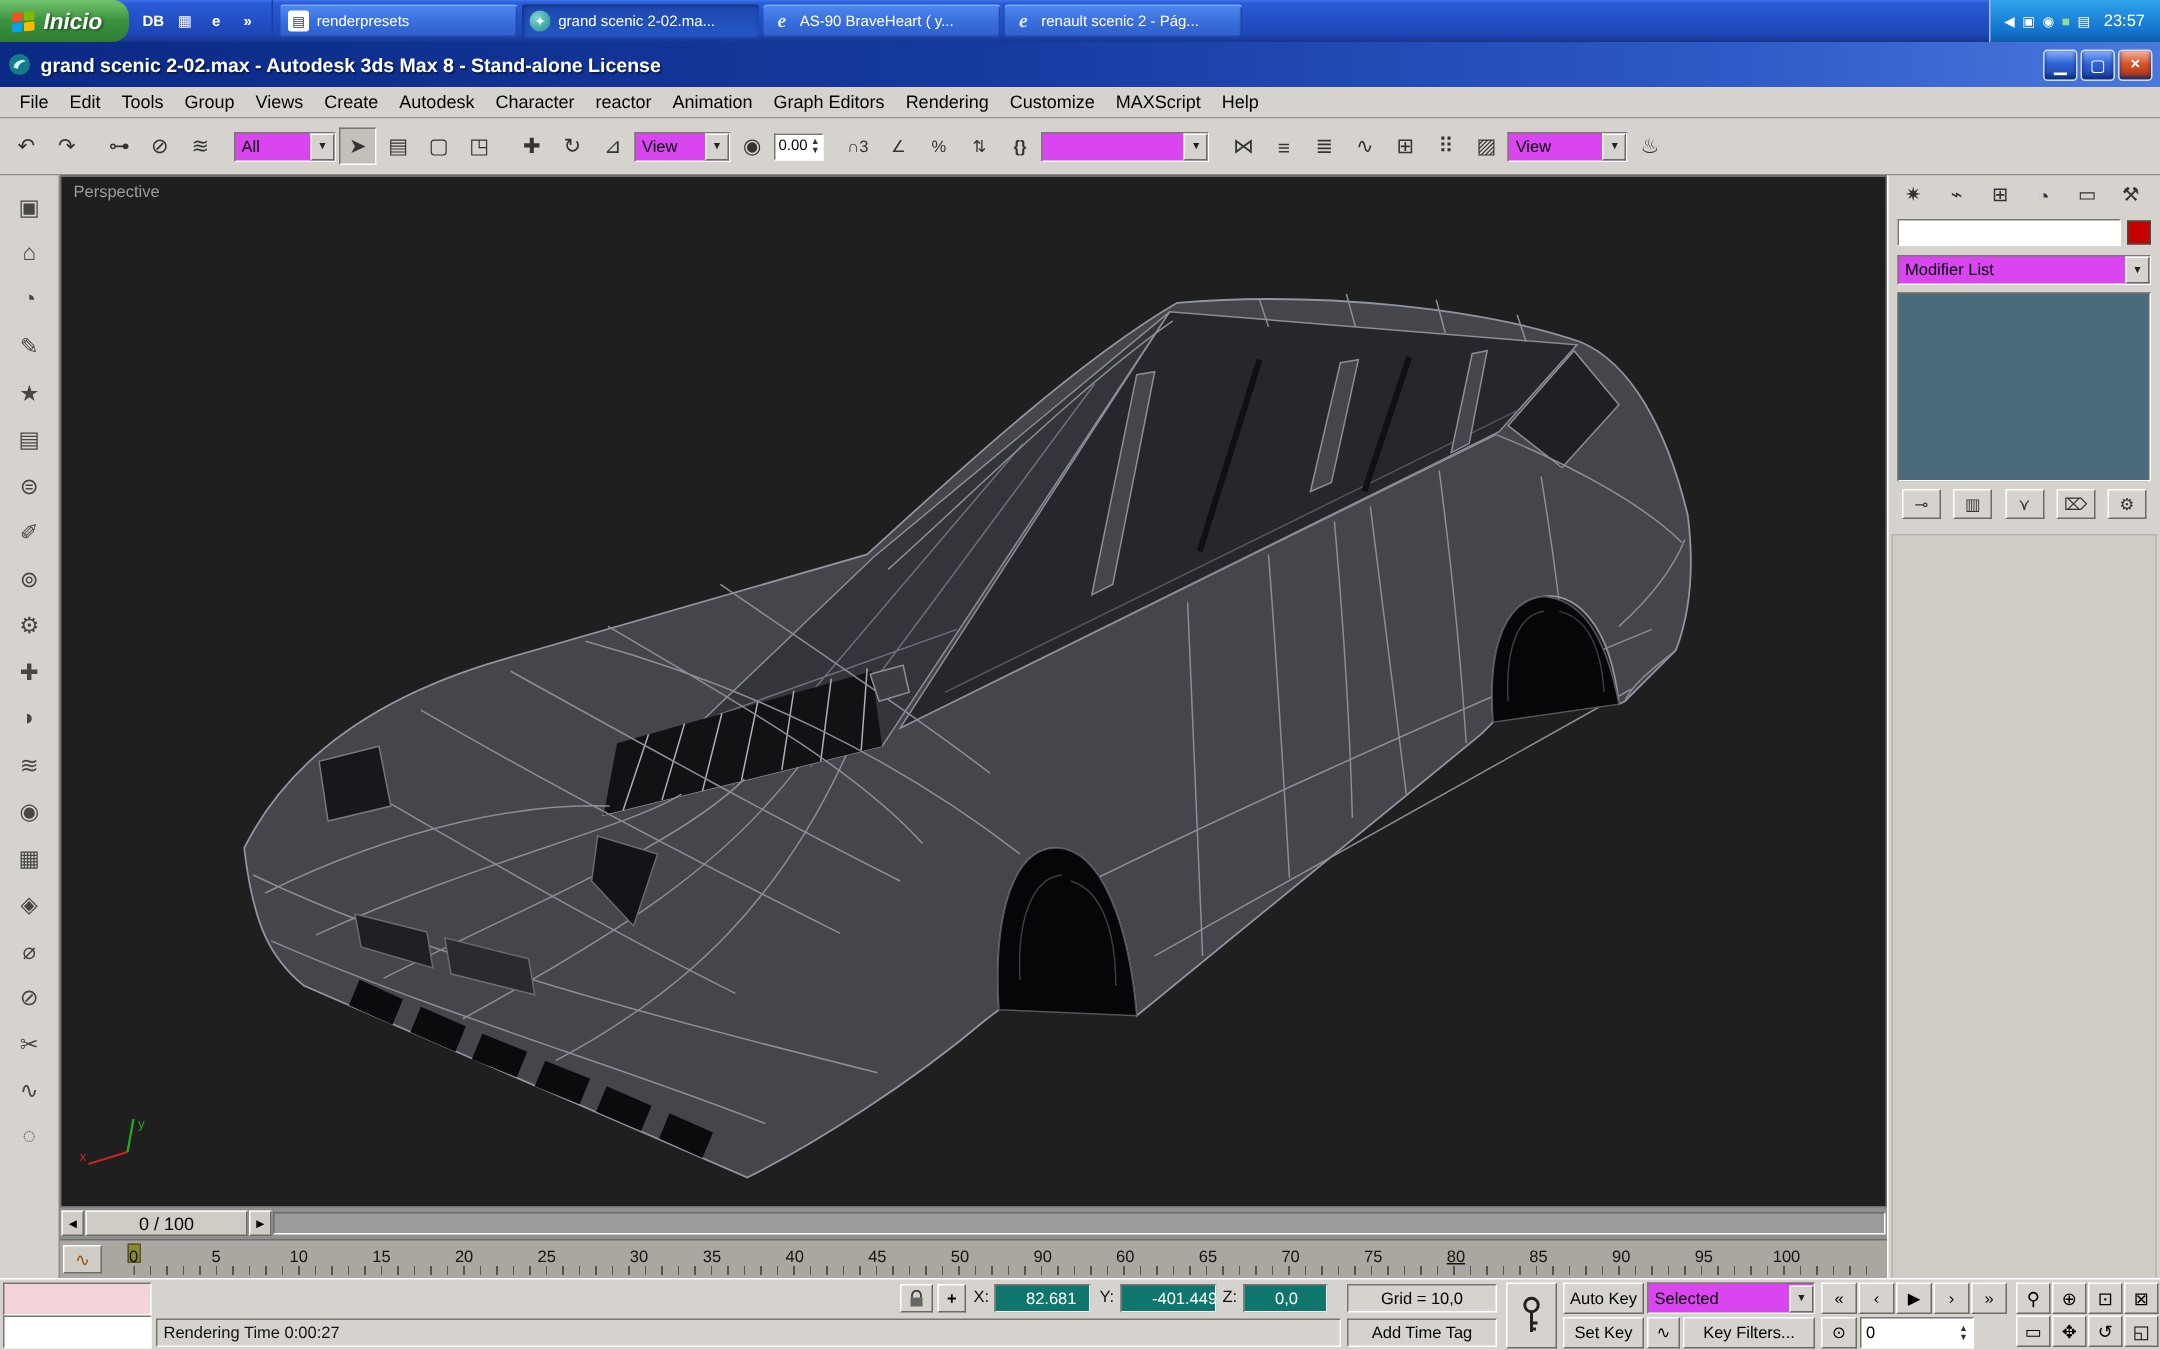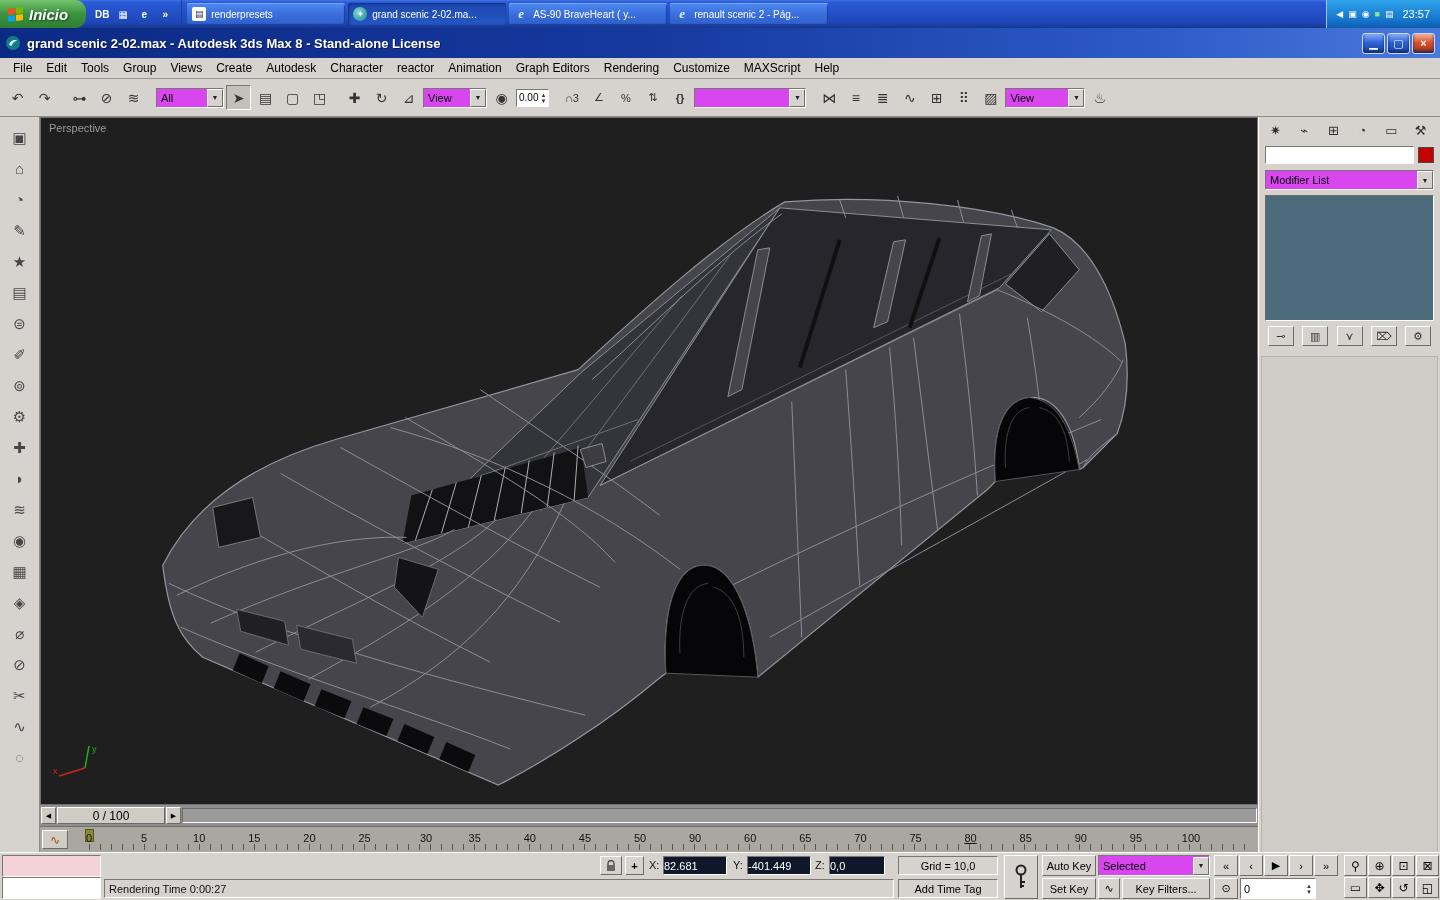--- a/index.html
+++ b/index.html
@@ -121,22 +121,22 @@
   .raisedb{background:#d6d3ce;border:1px solid;border-color:#fff #6e6b66 #6e6b66 #fff;display:flex;
     align-items:center;justify-content:center;font-size:11px;cursor:pointer}
   .sb-listener{left:2px;top:2px;width:99px;height:44px;display:flex;flex-direction:column}
   .sb-listener .pink{flex:1;background:#f3d3d8;border:1px solid;border-color:#7a7770 #fff #fff #7a7770}
   .sb-listener .white{flex:1;background:#fff;border:1px solid;border-color:#7a7770 #fff #fff #7a7770}
   .sb-prompt1{left:104px;top:3px;width:492px;height:19px;display:flex;align-items:center;padding:0 4px;color:#111}
   .sb-lock{left:600px;top:3px;width:22px;height:19px}
   .sb-abs{left:625px;top:3px;width:19px;height:19px;font-weight:bold}
   .lbl{font-size:11px;color:#111}
   .sb-xl{left:649px;top:6px}.sb-yl{left:733px;top:6px}.sb-zl{left:815px;top:6px}
-  .coordf{background:#0f172a;color:#fff;border:1px solid;border-color:#7a7770 #fff #fff #7a7770;
-    display:flex;align-items:center;padding:0 0;font-size:11px;cursor:text}
+  .coordf{background:#0f766e;color:#fff;border:1px solid;border-color:#7a7770 #fff #fff #7a7770;
+    display:flex;align-items:center;padding:0 20px;font-size:11px;cursor:text}
   .sb-xf{left:663px;top:3px;width:64px;height:19px}
   .sb-yf{left:747px;top:3px;width:64px;height:19px}
   .sb-zf{left:829px;top:3px;width:56px;height:19px}
   .sb-grid{left:898px;top:3px;width:100px;height:19px;display:flex;align-items:center;justify-content:center}
   .sb-prompt2{left:104px;top:26px;width:790px;height:19px;display:flex;align-items:center;padding:0 4px;color:#111}
   .sb-addtag{left:898px;top:26px;width:100px;height:19px;display:flex;align-items:center;justify-content:center}
   .sb-keybtn{left:1004px;top:2px;width:34px;height:44px}
   .sb-autokey{left:1042px;top:2px;width:54px;height:21px}
   .sb-selcombo{left:1098px;top:2px;width:112px;height:21px}
   .sb-setkey{left:1042px;top:25px;width:54px;height:21px}

